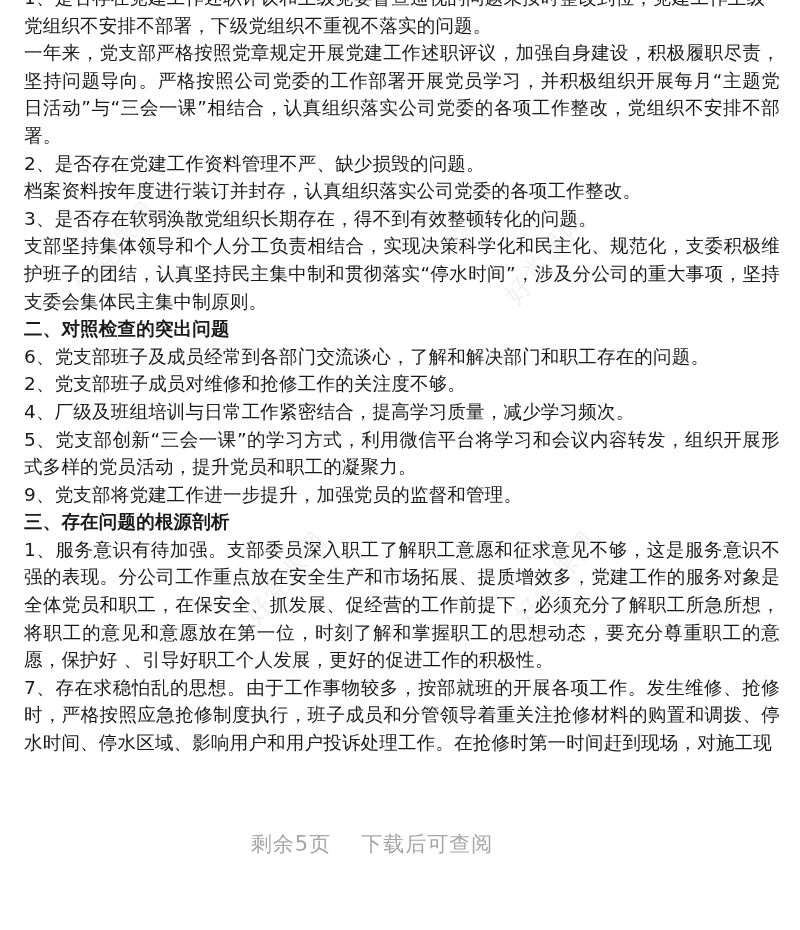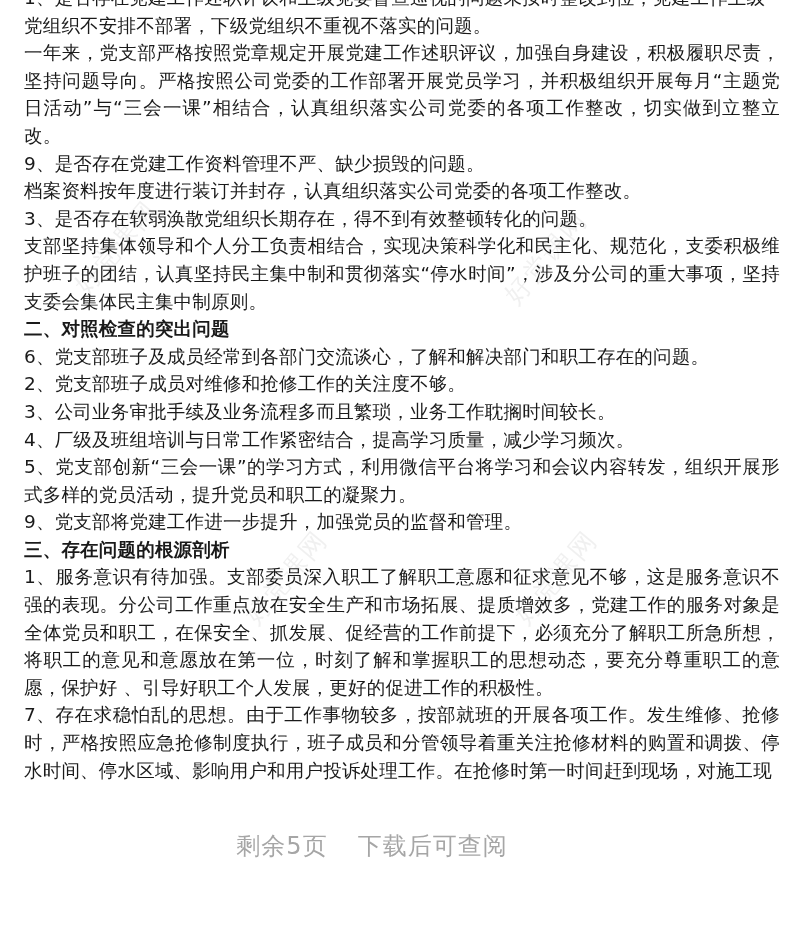--- a/index.html
+++ b/index.html
@@ -15,44 +15,43 @@
   }
   .doc p { margin: 0; text-align: justify; text-align-last: left; }
   .doc p.heading { font-weight: bold; }
   .watermark {
     position: absolute; color: rgba(0,0,0,0.06); font-size: 26px;
     transform: rotate(-50deg); white-space: nowrap; pointer-events: none;
     letter-spacing: 2px;
   }
   .more {
     position: absolute; left: 0; width: 744px; top: 830px; text-align: center;
-    color: #a6a6a6; font-size: 24px; letter-spacing: 1px;
+    color: #a6a6a6; font-size: 21px; letter-spacing: 1px;
   }
   .more span + span { margin-left: 30px; }
 </style>
 </head>
 <body>
 
 <div class="watermark" style="left:60px; top:230px;">好党课网</div>
 <div class="watermark" style="left:490px; top:240px;">好党课网</div>
 <div class="watermark" style="left:230px; top:560px;">好党课网</div>
 <div class="watermark" style="left:500px; top:560px;">好党课网</div>
 
 <div class="doc">
   <p>1、是否存在党建工作述职评议和上级党委督查巡视的问题未按时整改到位，党建工作上级</p>
   <p>党组织不安排不部署，下级党组织不重视不落实的问题。</p>
-  <p>一年来，党支部严格按照党章规定开展党建工作述职评议，加强自身建设，积极履职尽责，坚持问题导向。严格按照公司党委的工作部署开展党员学习，并积极组织开展每月“主题党日活动”与“三会一课”相结合，认真组织落实公司党委的各项工作整改，切实做到立整立改。</p>
-  <p>9、是否存在党建工作资料管理不严、缺少损毁的问题。</p>
+  <p>一年来，党支部严格按照党章规定开展党建工作述职评议，加强自身建设，积极履职尽责，坚持问题导向。严格按照公司党委的工作部署开展党员学习，并积极组织开展每月“主题党日活动”与“三会一课”相结合，认真组织落实公司党委的各项工作整改，党组织不安排不部署。</p>
+  <p>2、是否存在党建工作资料管理不严、缺少损毁的问题。</p>
   <p>档案资料按年度进行装订并封存，认真组织落实公司党委的各项工作整改。</p>
   <p>3、是否存在软弱涣散党组织长期存在，得不到有效整顿转化的问题。</p>
   <p>支部坚持集体领导和个人分工负责相结合，实现决策科学化和民主化、规范化，支委积极维护班子的团结，认真坚持民主集中制和贯彻落实“停水时间”，涉及分公司的重大事项，坚持支委会集体民主集中制原则。</p>
   <p class="heading">二、对照检查的突出问题</p>
   <p>6、党支部班子及成员经常到各部门交流谈心，了解和解决部门和职工存在的问题。</p>
   <p>2、党支部班子成员对维修和抢修工作的关注度不够。</p>
-  <p>3、公司业务审批手续及业务流程多而且繁琐，业务工作耽搁时间较长。</p>
   <p>4、厂级及班组培训与日常工作紧密结合，提高学习质量，减少学习频次。</p>
   <p>5、党支部创新“三会一课”的学习方式，利用微信平台将学习和会议内容转发，组织开展形式多样的党员活动，提升党员和职工的凝聚力。</p>
   <p>9、党支部将党建工作进一步提升，加强党员的监督和管理。</p>
   <p class="heading">三、存在问题的根源剖析</p>
   <p>1、服务意识有待加强。支部委员深入职工了解职工意愿和征求意见不够，这是服务意识不强的表现。分公司工作重点放在安全生产和市场拓展、提质增效多，党建工作的服务对象是全体党员和职工，在保安全、抓发展、促经营的工作前提下，必须充分了解职工所急所想，将职工的意见和意愿放在第一位，时刻了解和掌握职工的思想动态，要充分尊重职工的意愿，保护好 、引导好职工个人发展，更好的促进工作的积极性。</p>
   <p>7、存在求稳怕乱的思想。由于工作事物较多，按部就班的开展各项工作。发生维修、抢修时，严格按照应急抢修制度执行，班子成员和分管领导着重关注抢修材料的购置和调拨、停水时间、停水区域、影响用户和用户投诉处理工作。在抢修时第一时间赶到现场，对施工现</p>
 </div>
 
 <div class="more">
   <span>剩余5页</span><span>下载后可查阅</span>

